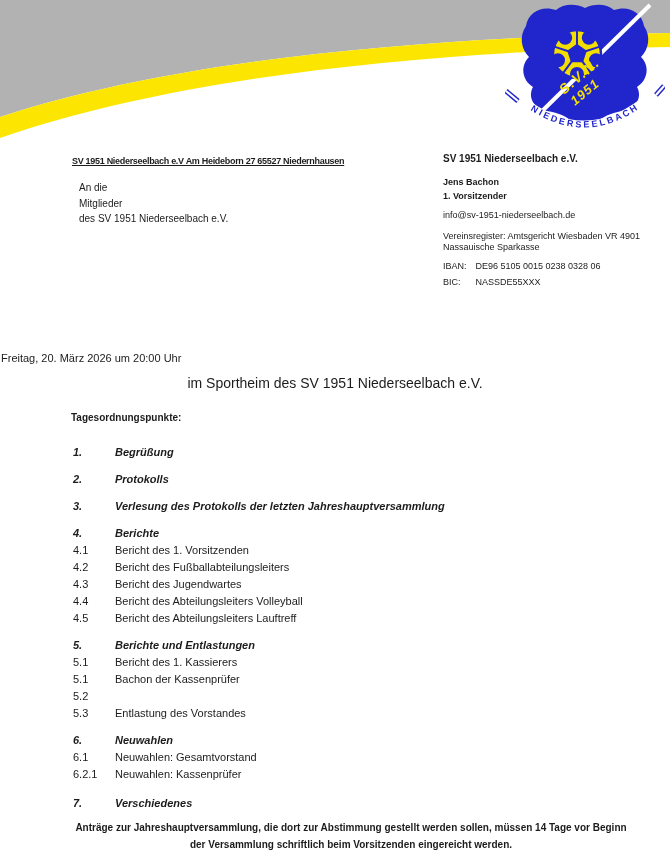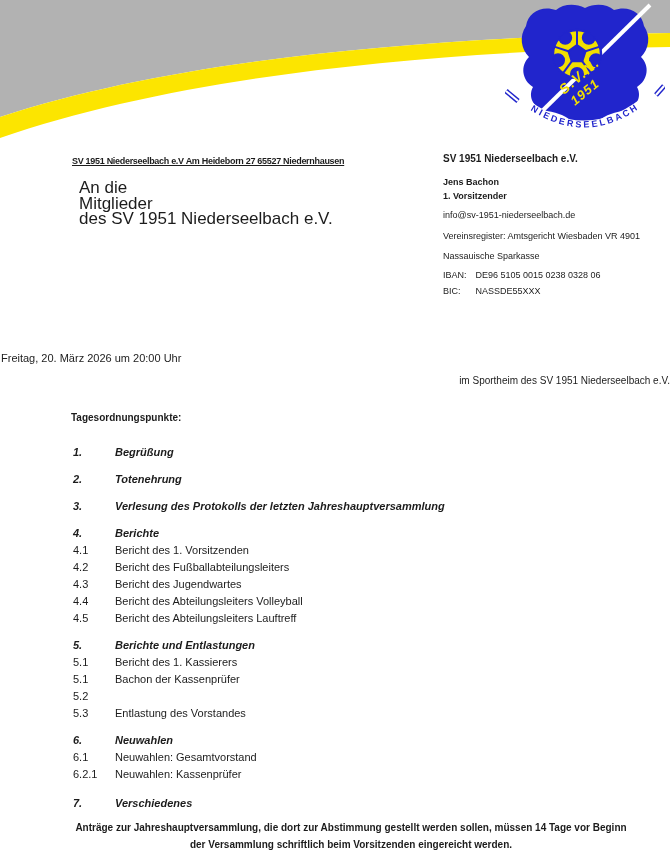--- a/index.html
+++ b/index.html
@@ -2,35 +2,35 @@
 <html><head>
 <meta charset="utf-8">
 <style>
   html,body{margin:0;padding:0;background:#fff;}
   .page{position:relative;width:670px;height:863px;background:#fff;overflow:hidden;
         font-family:"Liberation Sans",sans-serif;color:#1c1c1c;}
   .hdr-svg{position:absolute;left:0;top:0;}
   .logo-svg{position:absolute;left:505px;top:0;width:160px;height:152px;}
   .sender-line{position:absolute;left:72px;top:156px;font-size:9px;font-weight:700;
                letter-spacing:-0.3px;text-decoration:underline;white-space:nowrap;}
-  .recipient{position:absolute;left:79px;top:180px;font-size:17px;line-height:15.5px;}
+  .recipient{position:absolute;left:79px;top:180px;font-size:10px;line-height:15.5px;}
   .info{position:absolute;left:443px;top:153px;font-size:9px;line-height:11px;white-space:nowrap;}
   .info .club{font-size:10px;font-weight:700;}
   .info .name{margin-top:13px;font-weight:700;}
   .info .role{margin-top:3px;font-weight:700;}
   .info .email{margin-top:8px;}
   .info .register{margin-top:10px;}
-  .info .bank{margin-top:9px;}
+  .info .bank{}
   .info .iban{margin-top:8px;}
   .info .bic{margin-top:5px;}
   .info .lbl{display:inline-block;width:30px;}
   .title{position:absolute;left:0;top:327px;width:100%;text-align:center;
          font-size:13px;font-weight:700;}
   .dateline{position:absolute;left:1px;top:352px;width:100%;text-align:left;font-size:11px;}
-  .venueline{position:absolute;left:0;top:375px;width:100%;text-align:right;font-size:10px;}
+  .venueline{position:absolute;left:0;top:375px;width:100%;text-align:center;font-size:14px;}
   .agenda-heading{position:absolute;left:71px;top:412px;font-size:10px;font-weight:700;}
   .agenda{position:absolute;left:73px;top:434px;right:30px;}
   .agenda-row{display:flex;height:17px;line-height:17px;font-size:11px;white-space:nowrap;}
   .agenda-row .num{width:42px;flex:none;}
   .agenda-row .txt.w75{width:61px;flex:none;}
   .agenda-row.top{font-weight:700;font-style:italic;margin-top:10px;}
   .agenda-row.top:last-child{margin-top:12px;}
   .footer{position:absolute;left:0;top:819px;width:100%;text-align:center;
           font-size:10px;font-weight:700;line-height:17px;padding-left:16px;}
 </style>
@@ -124,21 +124,21 @@
   <div class="venueline">im Sportheim des SV 1951 Niederseelbach e.V.</div>
 
   <div class="agenda-heading">Tagesordnungspunkte:</div>
   <div class="agenda">
       <div class="agenda-row top">
         <span class="num">1.</span>
         <span class="txt">Begrüßung</span>
       </div>
       <div class="agenda-row top">
         <span class="num">2.</span>
-        <span class="txt">Totenehrung</span>
+        <span class="txt">Protokolls</span>
       </div>
       <div class="agenda-row top">
         <span class="num">3.</span>
         <span class="txt">Verlesung des Protokolls der letzten Jahreshauptversammlung</span>
       </div>
       <div class="agenda-row top">
         <span class="num">4.</span>
         <span class="txt">Berichte</span>
       </div>
       <div class="agenda-row sub">

